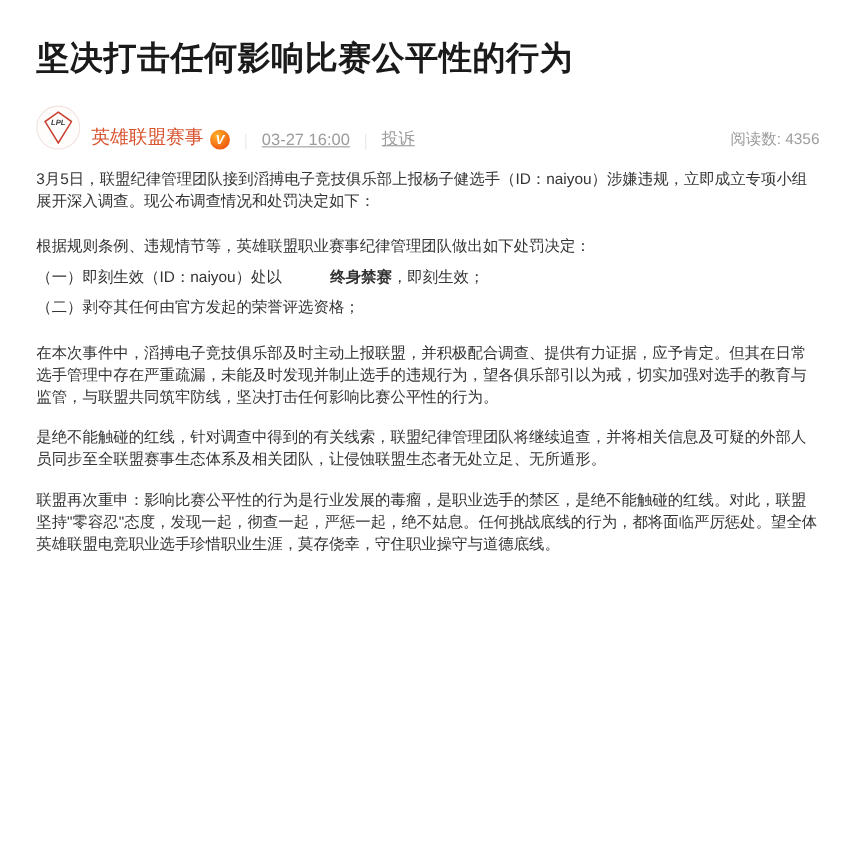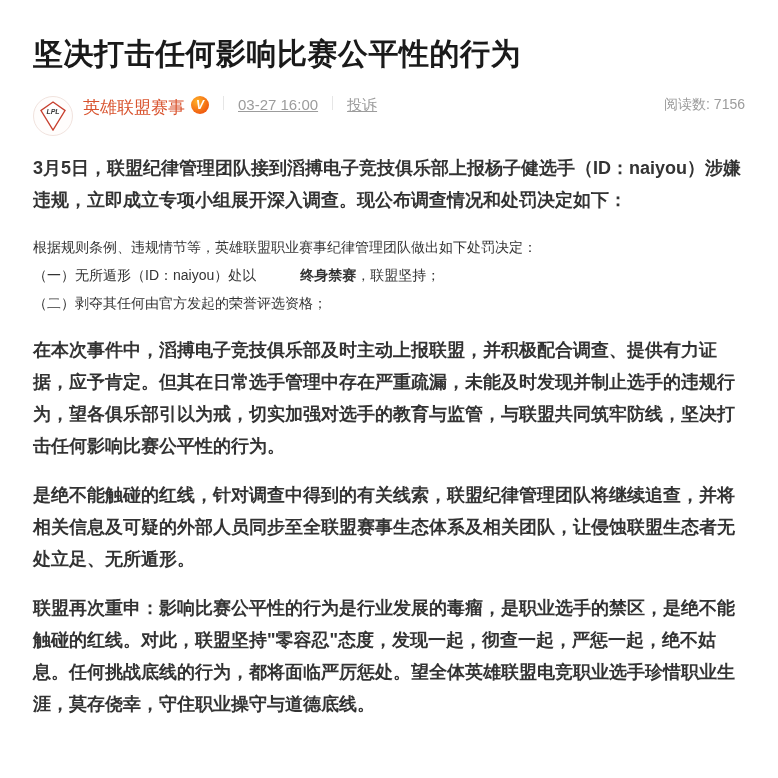--- a/index.html
+++ b/index.html
@@ -17,21 +17,21 @@
     margin: 0 0 22px 0;
     font-size: 30px;
     line-height: 40px;
     font-weight: 700;
     color: #1a1a1a;
     letter-spacing: 0.5px;
   }
 
   .meta-row {
     display: flex;
-    align-items: flex-start;
+    align-items: flex-end;
     height: 40px;
     margin-bottom: 16px;
     white-space: nowrap;
   }
   .avatar {
     width: 40px;
     height: 40px;
     border-radius: 50%;
     border: 1px solid #f1e3de;
     background: #fffdfc;
@@ -73,24 +73,23 @@
   .meta-text { font-size: 15px; color: var(--meta-text, #9c9c9c); text-decoration: underline; }
   .report-link { cursor: pointer; }
   .read-count {
     margin-left: auto;
     font-size: 14px;
     color: var(--meta-text, #9c9c9c);
   }
 
   .article-body p {
     margin: 0 0 17px 0;
-    font-size: 18px;
-    line-height: 32px;
+    font-size: 14px;
+    line-height: 20px;
     color: var(--body-text, #333);
-    font-weight: bold;
   }
   .penalty-block { margin: 0 0 17px 0; }
   .penalty-line {
     font-size: 14px;
     line-height: 28px;
     color: var(--body-text, #333);
   }
   .bold-term { font-weight: 700; margin-left: 44px; }
 </style>
 </head>
@@ -106,29 +105,29 @@
         <polygon points="13,1 25,9.5 13,29 1,9.5" fill="#ffffff" stroke="#c8402f" stroke-width="1.4"></polygon>
         <text x="13" y="12.5" text-anchor="middle" font-size="7" font-weight="bold" font-style="italic" fill="#3a3a3a">LPL</text>
       </svg>
     </div>
     <span class="account-name">英雄联盟赛事</span>
     <span class="verified-badge">V</span>
     <span class="v-divider"></span>
     <span class="meta-text">03-27 16:00</span>
     <span class="v-divider"></span>
     <span class="meta-text report-link">投诉</span>
-    <span class="read-count">阅读数: 7156</span>
+    <span class="read-count">阅读数: 4356</span>
   </div>
 
   <div class="article-body">
     <p>3月5日，联盟纪律管理团队接到滔搏电子竞技俱乐部上报杨子健选手（ID：naiyou）涉嫌违规，立即成立专项小组展开深入调查。现公布调查情况和处罚决定如下：</p>
 
     <div class="penalty-block">
       <div class="penalty-line">根据规则条例、违规情节等，英雄联盟职业赛事纪律管理团队做出如下处罚决定：</div>
-      <div class="penalty-line"><span>（一）无所遁形（ID：naiyou）处以</span><span class="bold-term">终身禁赛</span><span>，联盟坚持；</span></div>
+      <div class="penalty-line"><span>（一）即刻生效（ID：naiyou）处以</span><span class="bold-term">终身禁赛</span><span>，即刻生效；</span></div>
       <div class="penalty-line">（二）剥夺其任何由官方发起的荣誉评选资格；</div>
     </div>
 
     <p>在本次事件中，滔搏电子竞技俱乐部及时主动上报联盟，并积极配合调查、提供有力证据，应予肯定。但其在日常选手管理中存在严重疏漏，未能及时发现并制止选手的违规行为，望各俱乐部引以为戒，切实加强对选手的教育与监管，与联盟共同筑牢防线，坚决打击任何影响比赛公平性的行为。</p>
     <p>是绝不能触碰的红线，针对调查中得到的有关线索，联盟纪律管理团队将继续追查，并将相关信息及可疑的外部人员同步至全联盟赛事生态体系及相关团队，让侵蚀联盟生态者无处立足、无所遁形。</p>
     <p>联盟再次重申：影响比赛公平性的行为是行业发展的毒瘤，是职业选手的禁区，是绝不能触碰的红线。对此，联盟坚持"零容忍"态度，发现一起，彻查一起，严惩一起，绝不姑息。任何挑战底线的行为，都将面临严厉惩处。望全体英雄联盟电竞职业选手珍惜职业生涯，莫存侥幸，守住职业操守与道德底线。</p>
 
   </div>
 
 </div>

